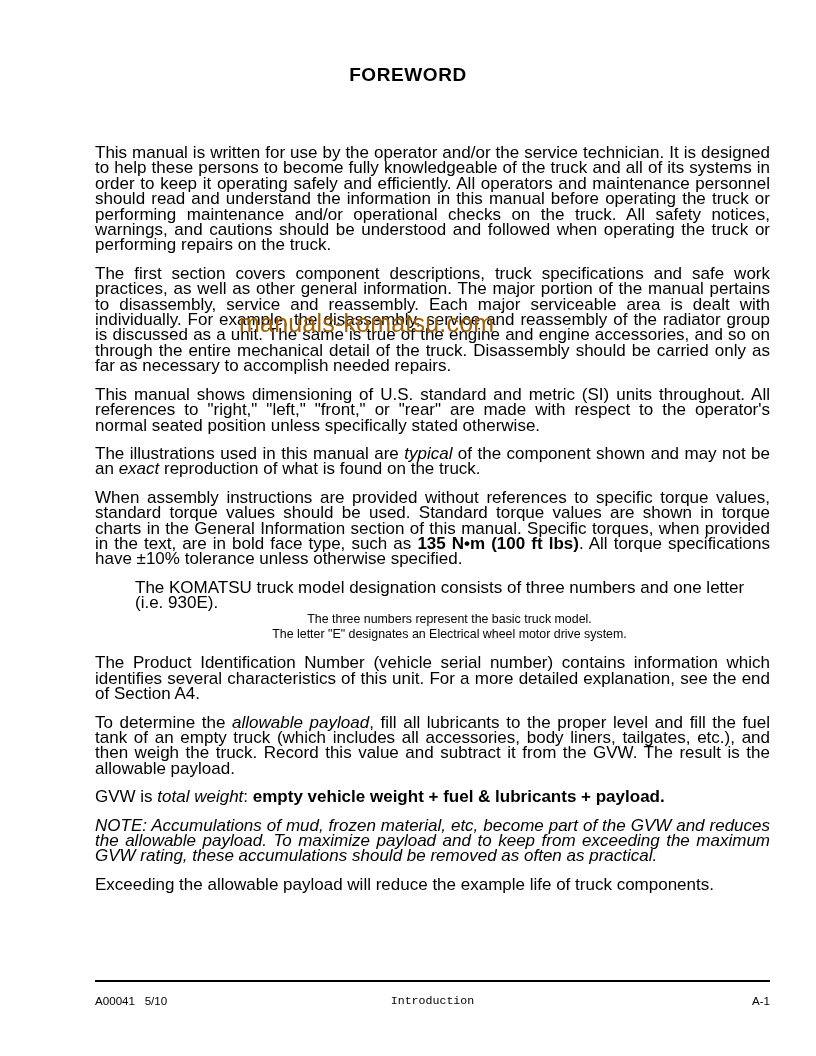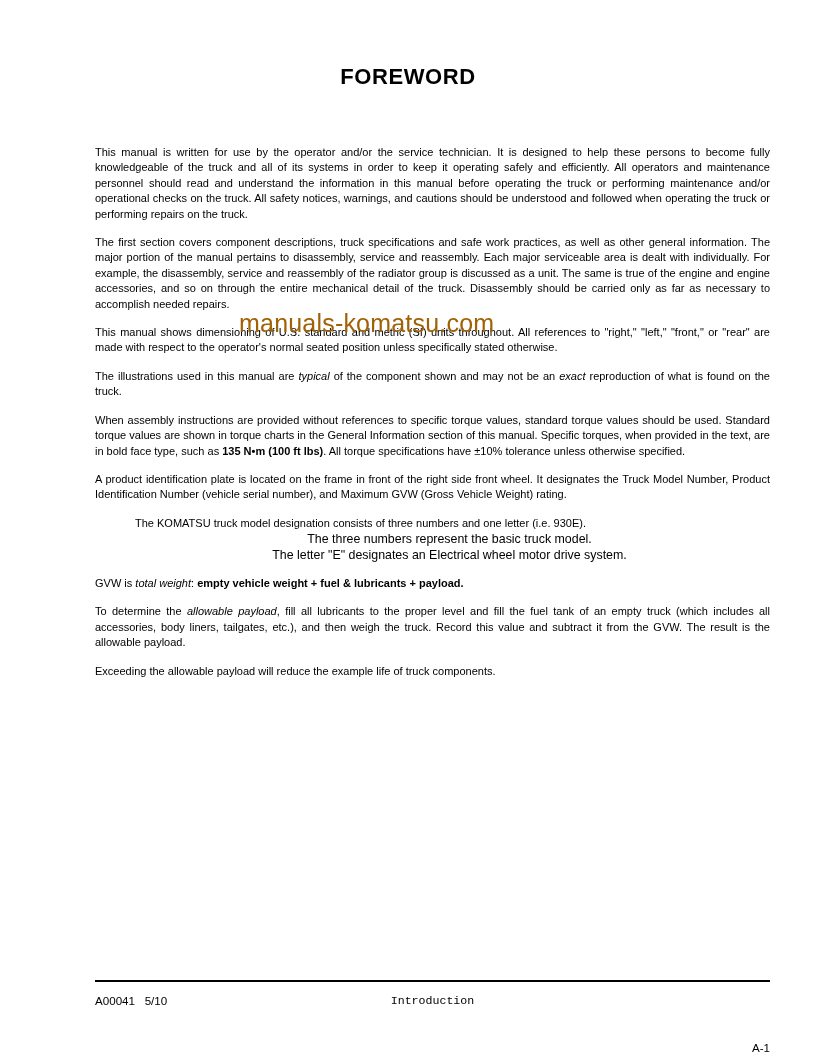--- a/index.html
+++ b/index.html
@@ -19,36 +19,36 @@
     box-sizing: border-box;
   }
 
   
   .doc-title {
     position: absolute;
     top: 64px;
     left: 0;
     width: 816px;
     text-align: center;
-    font-size: 22px;
+    font-size: 19px;
     font-weight: bold;
     letter-spacing: 0.6px;
   }
 
   
   .body-col {
     position: absolute;
     top: 145px;
     left: 95px;
     width: 675px;
   }
 
   p.para {
     margin: 0 0 13px 0;
-    font-size: 11px;
+    font-size: 17px;
     line-height: 15.4px;
     text-align: justify;
     text-justify: inter-word;
     -webkit-hyphens: none;
     hyphens: none;
   }
   p.para.tight {
     margin-bottom: 0;
     margin-left: 40px;
   }
@@ -113,21 +113,20 @@
     left: 0;
     top: 0;
     width: 675px;
     text-align: center;
     font-family: Liberation Mono, monospace;
   }
   .footer .f-right {
     position: absolute;
     right: 0;
     top: 0;
-    margin-top: 47px;
   }
 </style>
 </head>
 <body>
 
 <div class="page">
 
   <div class="doc-title">FOREWORD</div>
 
   <div class="body-col">
@@ -135,31 +134,32 @@
     <p class="para">This manual is written for use by the operator and/or the service technician. It is designed to help these persons to become fully knowledgeable of the truck and all of its systems in order to keep it operating safely and efficiently. All operators and maintenance personnel should read and understand the information in this manual before operating the truck or performing maintenance and/or operational checks on the truck. All safety notices, warnings, and cautions should be understood and followed when operating the truck or performing repairs on the truck.</p>
 
     <p class="para">The first section covers component descriptions, truck specifications and safe work practices, as well as other general information. The major portion of the manual pertains to disassembly, service and reassembly. Each major serviceable area is dealt with individually. For example, the disassembly, service and reassembly of the radiator group is discussed as a unit. The same is true of the engine and engine accessories, and so on through the entire mechanical detail of the truck. Disassembly should be carried only as far as necessary to accomplish needed repairs.</p>
 
     <p class="para">This manual shows dimensioning of U.S. standard and metric (SI) units throughout. All references to "right," "left," "front," or "rear" are made with respect to the operator's normal seated position unless specifically stated otherwise.</p>
 
     <p class="para"><span>The illustrations used in this manual are </span><span class="it">typical</span><span> of the component shown and may not be an </span><span class="it">exact</span><span> reproduction of what is found on the truck.</span></p>
 
     <p class="para"><span>When assembly instructions are provided without references to specific torque values, standard torque values should be used. Standard torque values are shown in torque charts in the General Information section of this manual. Specific torques, when provided in the text, are in bold face type, such as </span><span class="bd">135 N•m (100 ft lbs)</span><span>. All torque specifications have ±10% tolerance unless otherwise specified.</span></p>
 
-    <p class="para">A product identification plate is located on the frame in front of the right side front wheel. It designates the Truck Model Number, Product Identification Number (vehicle serial number), and Maximum GVW (Gross Vehicle Weight) rating.</p>
 
     <p class="para tight nojust">The KOMATSU truck model designation consists of three numbers and one letter (i.e. 930E).</p>
     <p class="indent first">The three numbers represent the basic truck model.</p>
     <p class="indent last">The letter "E" designates an Electrical wheel motor drive system.</p>
 
+    <p class="para">The Product Identification Number (vehicle serial number) contains information which identifies several characteristics of this unit. For a more detailed explanation, see the end of Section A4.</p>
+
+    <p class="para"><span>To determine the </span><span class="it">allowable payload</span><span>, fill all lubricants to the proper level and fill the fuel tank of an empty truck (which includes all accessories, body liners, tailgates, etc.), and then weigh the truck. Record this value and subtract it from the GVW. The result is the allowable payload.</span></p>
 
     <p class="para nojust"><span>GVW is </span><span class="it">total weight</span><span>: </span><span class="bd">empty vehicle weight + fuel &amp; lubricants + payload.</span></p>
 
-    <p class="para"><span>To determine the </span><span class="it">allowable payload</span><span>, fill all lubricants to the proper level and fill the fuel tank of an empty truck (which includes all accessories, body liners, tailgates, etc.), and then weigh the truck. Record this value and subtract it from the GVW. The result is the allowable payload.</span></p>
-
+    <p class="para note">NOTE: Accumulations of mud, frozen material, etc, become part of the GVW and reduces the allowable payload. To maximize payload and to keep from exceeding the maximum GVW rating, these accumulations should be removed as often as practical.</p>
 
     <p class="para nojust">Exceeding the allowable payload will reduce the example life of truck components.</p>
 
   </div>
 
   <div class="watermark">manuals-komatsu.com</div>
 
   <div class="footer-rule"></div>
 
   <div class="footer">

